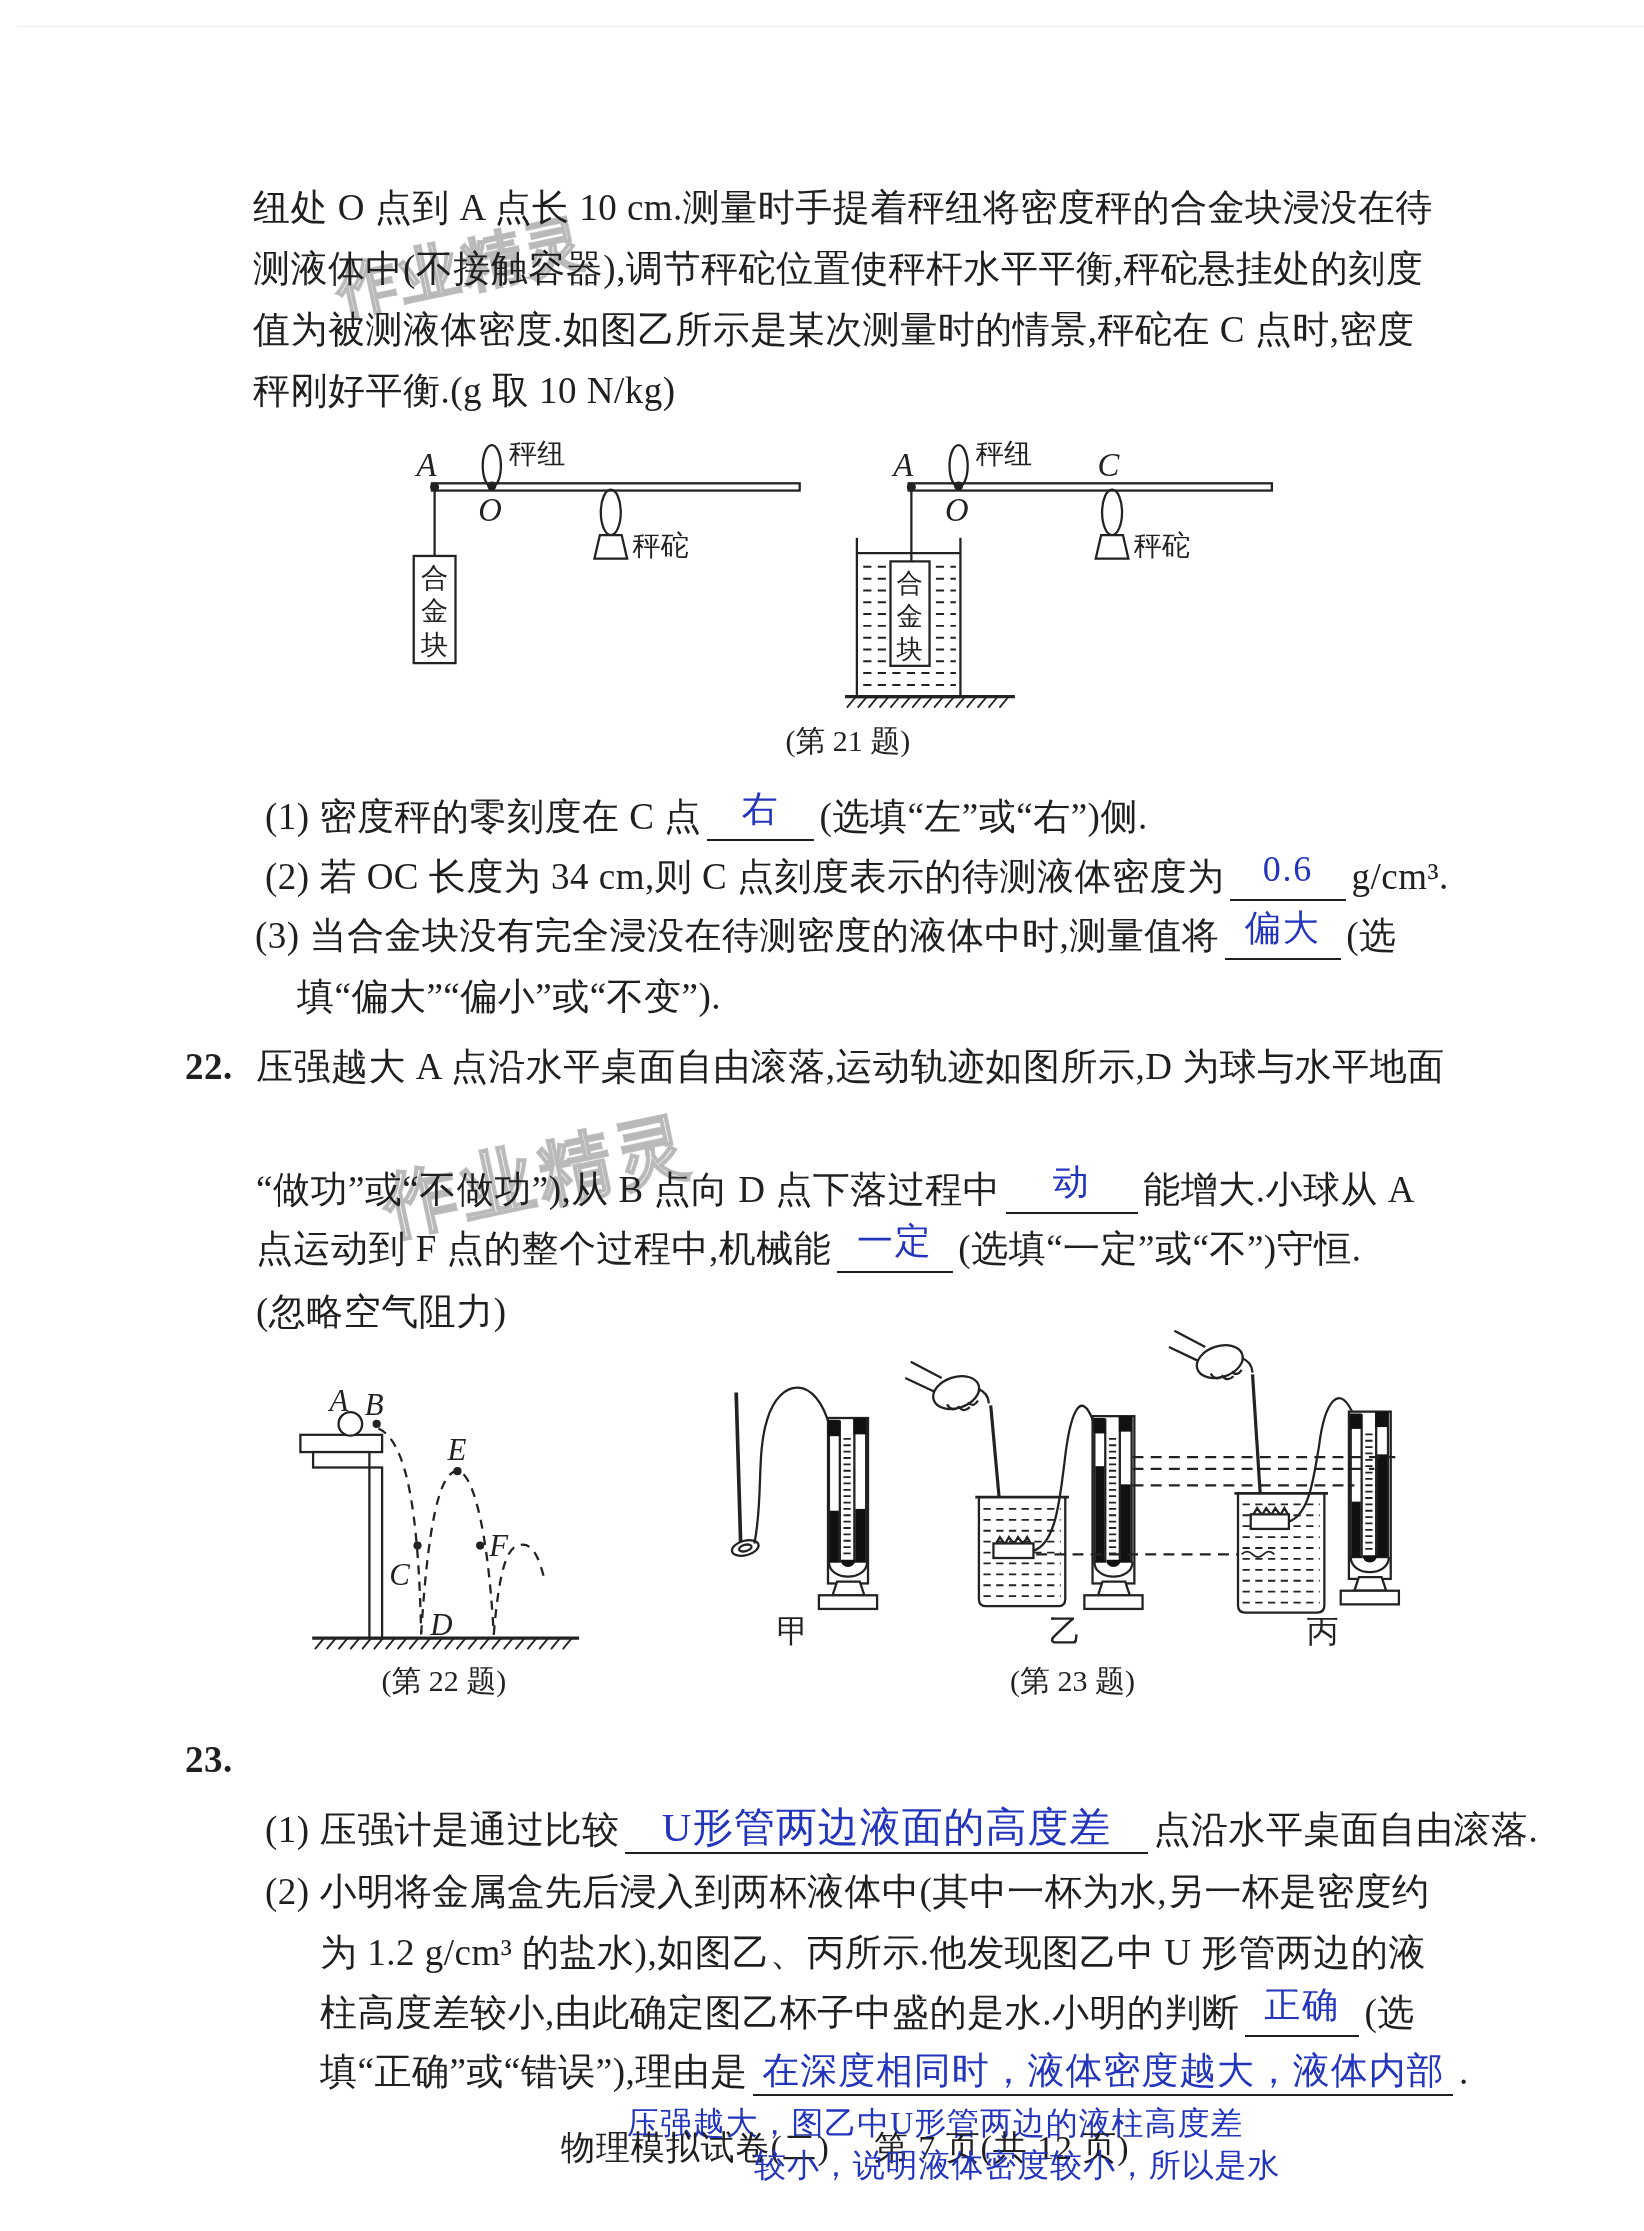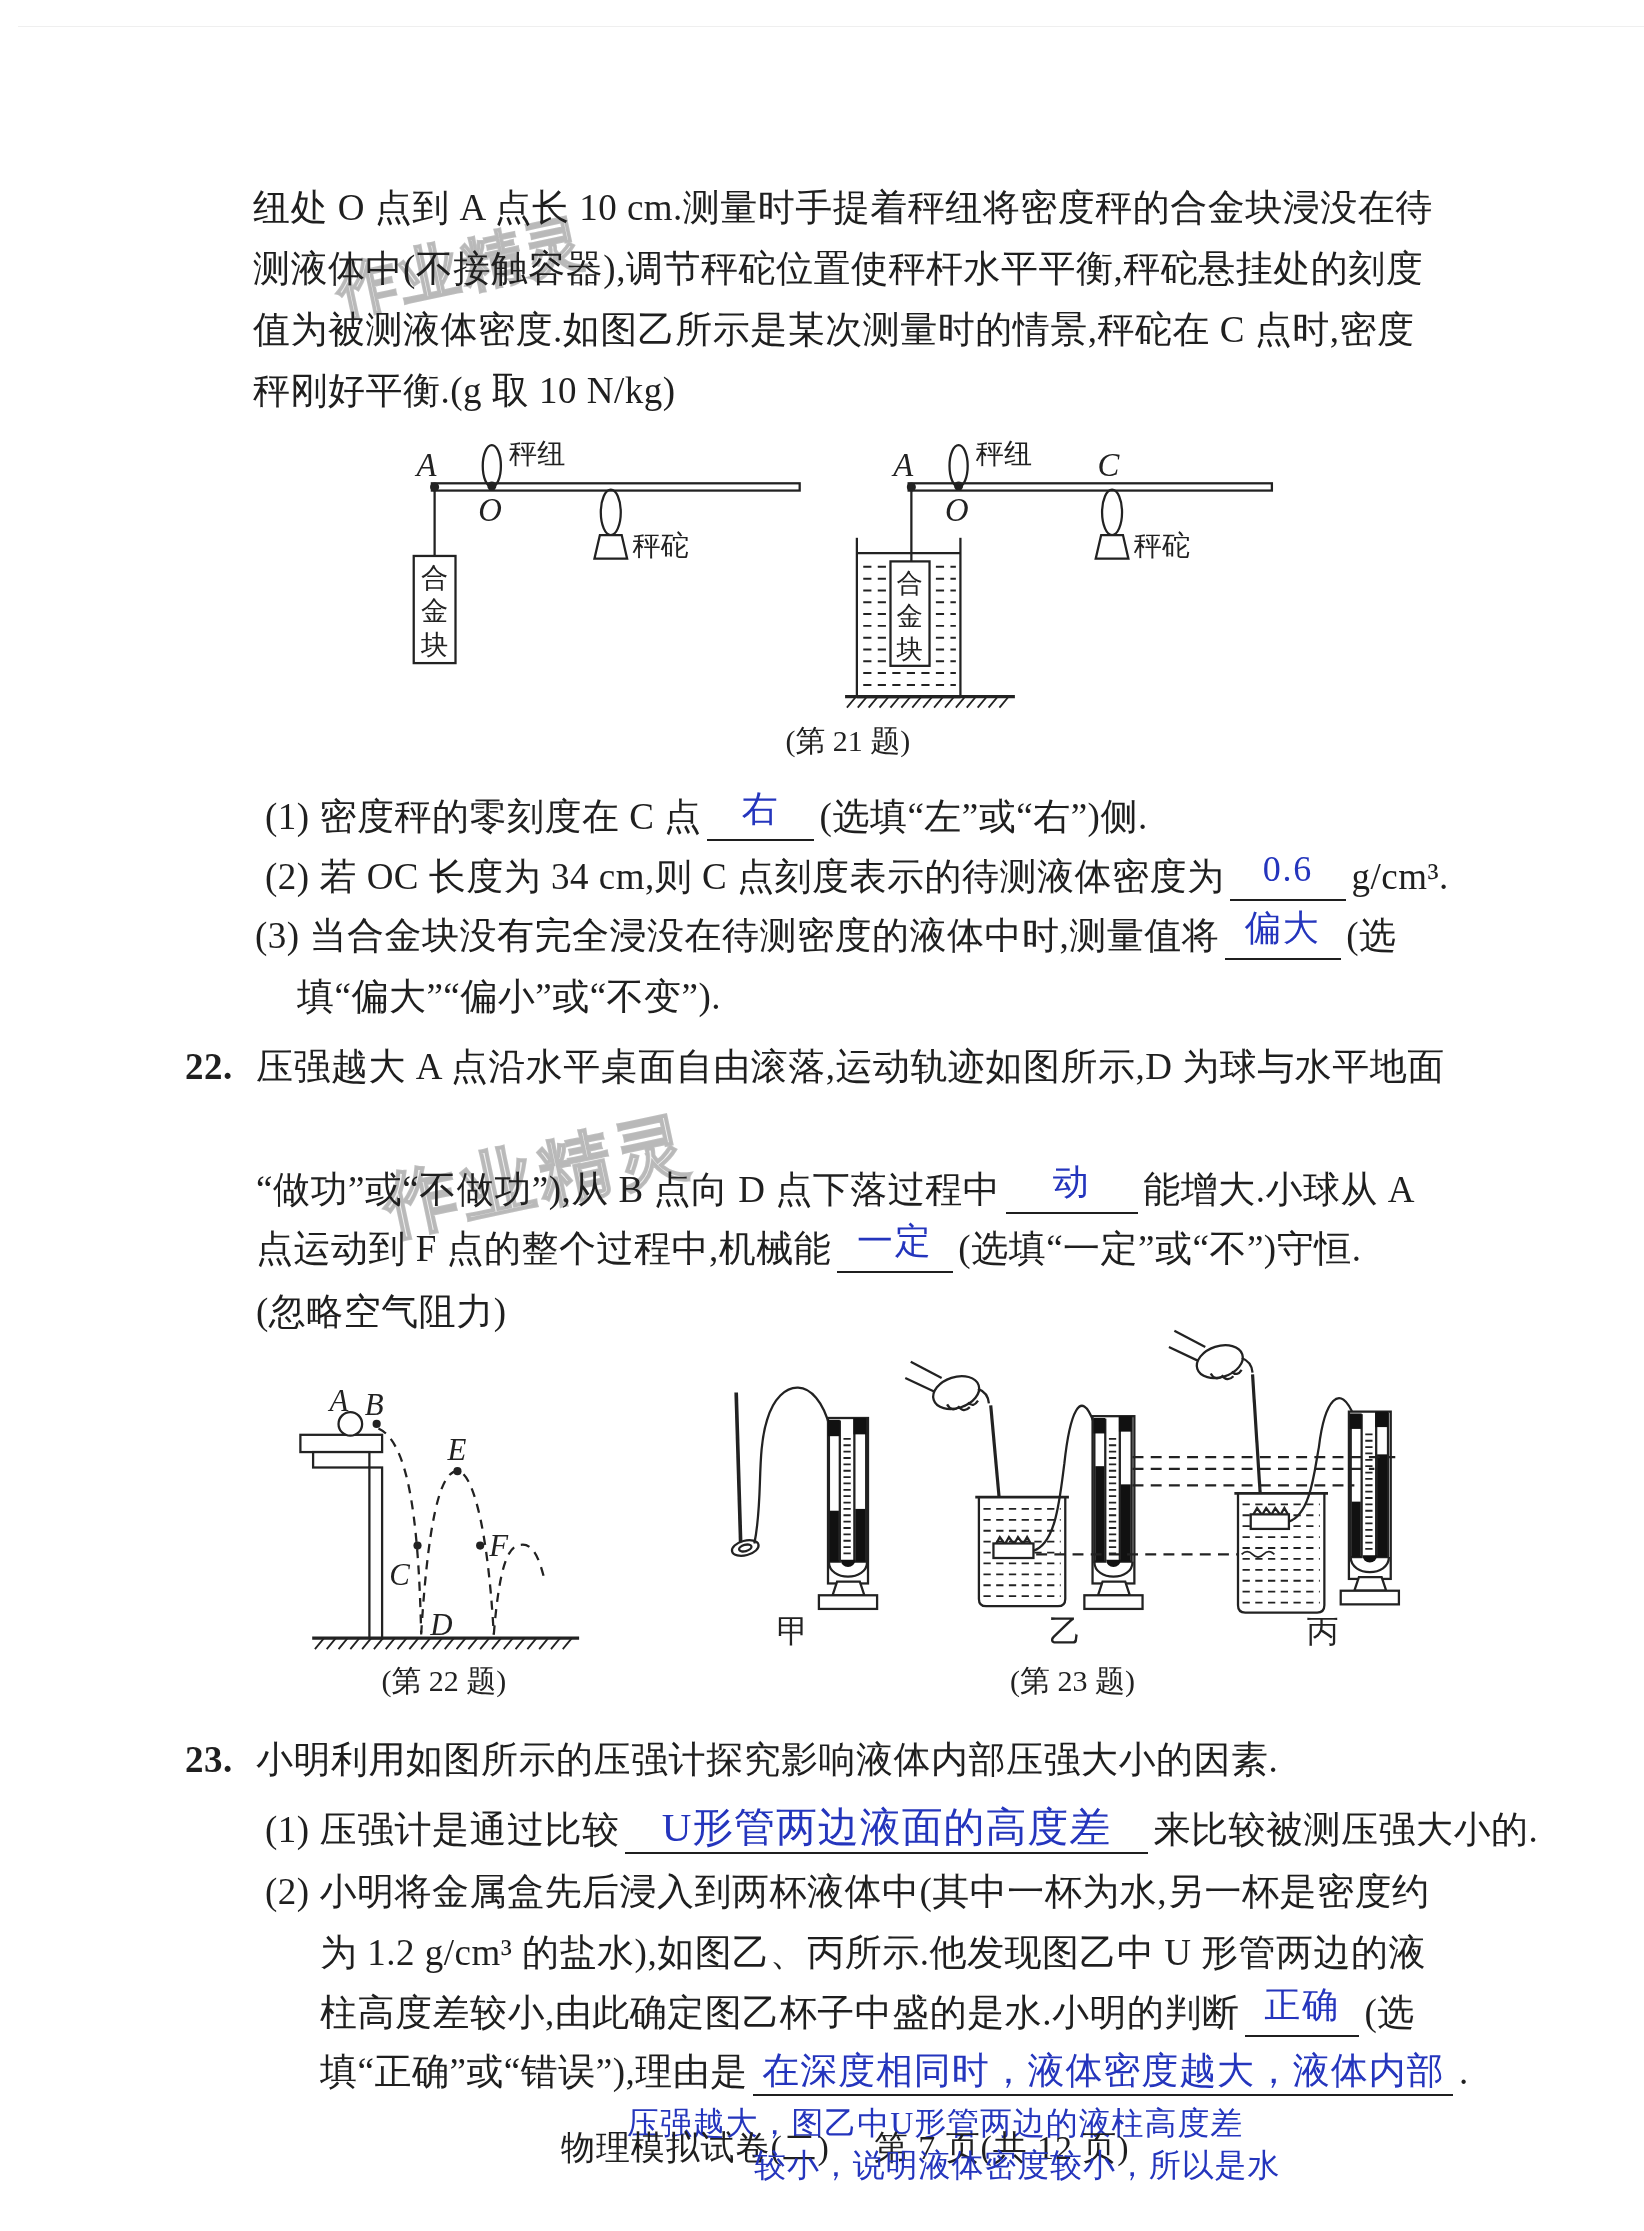--- a/index.html
+++ b/index.html
@@ -267,23 +267,22 @@
       </g>
       <path d="M576,240 q6,-6 12,0 q6,6 12,0 q6,-6 12,0" stroke-width="2"></path>
     </g>
     <text x="82" y="336" font-size="35" text-anchor="middle">甲</text>
     <text x="382" y="336" font-size="35" text-anchor="middle">乙</text>
     <text x="665" y="336" font-size="35" text-anchor="middle">丙</text>
     <text x="390" y="390" font-size="33" text-anchor="middle">(第 23 题)</text>
   </svg>
 
   <div class="tl qnum" style="left:185px;top:1739px;">23.</div>
-  <div class="tl" style="left:256px;top:1739px;">小明利用如图所示的压强计探究影响液体内部压强大小的因素.</div>
   <div class="tl" style="left:265px;top:1805px;">
-    <span>(1) 压强计是通过比较</span><span class="blank fill" style="min-width:523px;"><span class="ans">U形管两边液面的高度差</span></span><span>来比较被测压强大小的.</span>
+    <span>(1) 压强计是通过比较</span><span class="blank fill" style="min-width:523px;"><span class="ans">U形管两边液面的高度差</span></span><span>点沿水平桌面自由滚落.</span>
   </div>
   <div class="tl" style="left:265px;top:1871px;">(2) 小明将金属盒先后浸入到两杯液体中(其中一杯为水,另一杯是密度约</div>
   <div class="tl" style="left:320px;top:1932px;">为 1.2 g/cm³ 的盐水),如图乙、丙所示.他发现图乙中 U 形管两边的液</div>
   <div class="tl" style="left:320px;top:1992px;">
     <span>柱高度差较小,由此确定图乙杯子中盛的是水.小明的判断</span><span class="blank" style="min-width:114px;"><span class="ans">正确</span></span><span>(选</span>
   </div>
   <div class="tl" style="left:320px;top:2051px;">
     <span>填“正确”或“错误”),理由是</span><span class="blank fill long" style="min-width:664px;"><span class="ans">在深度相同时，液体密度越大，液体内部</span></span><span>.</span>
   </div>
   <div class="blue-line" style="left:627px;top:2102px;">压强越大，图乙中U形管两边的液柱高度差</div>

